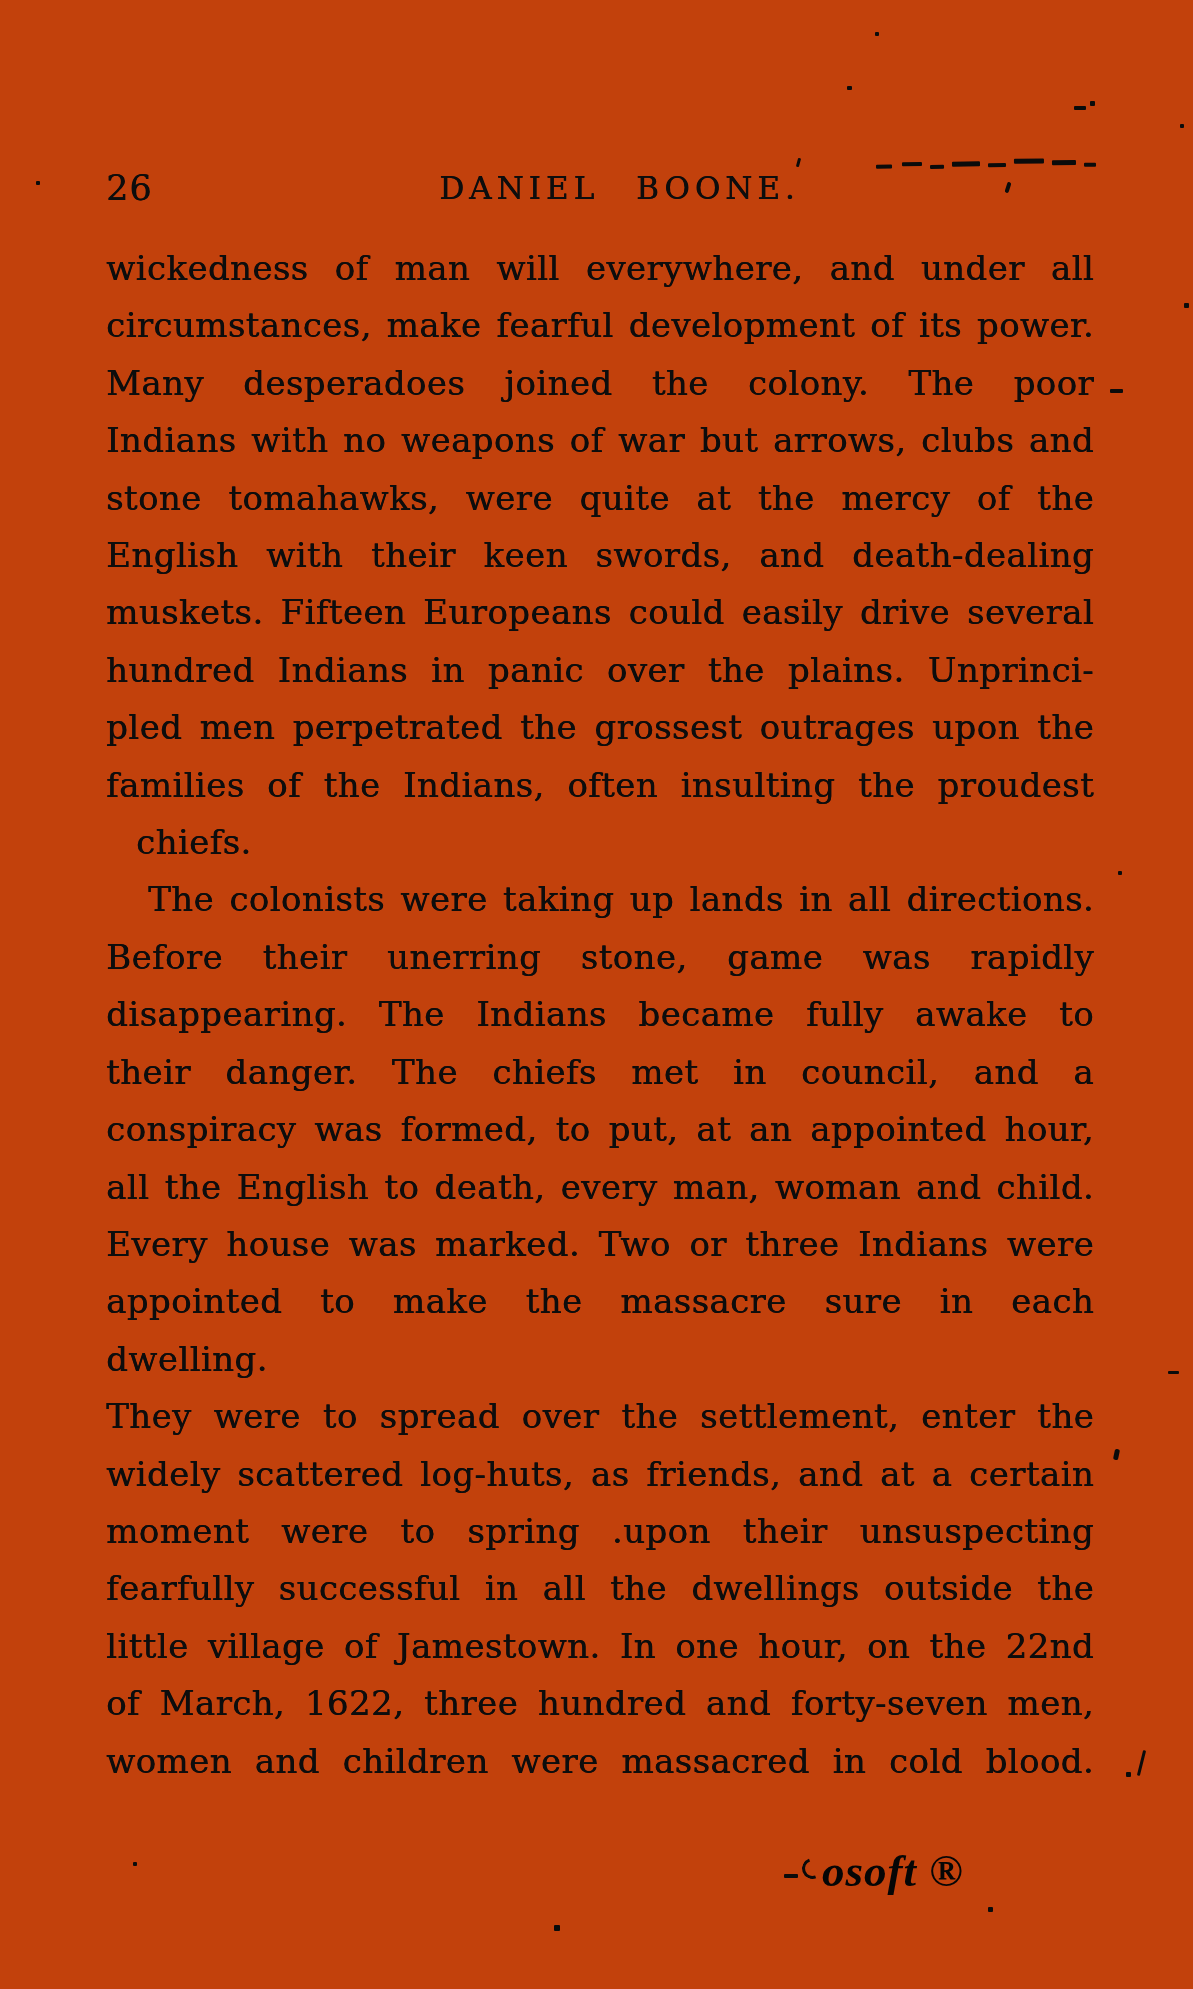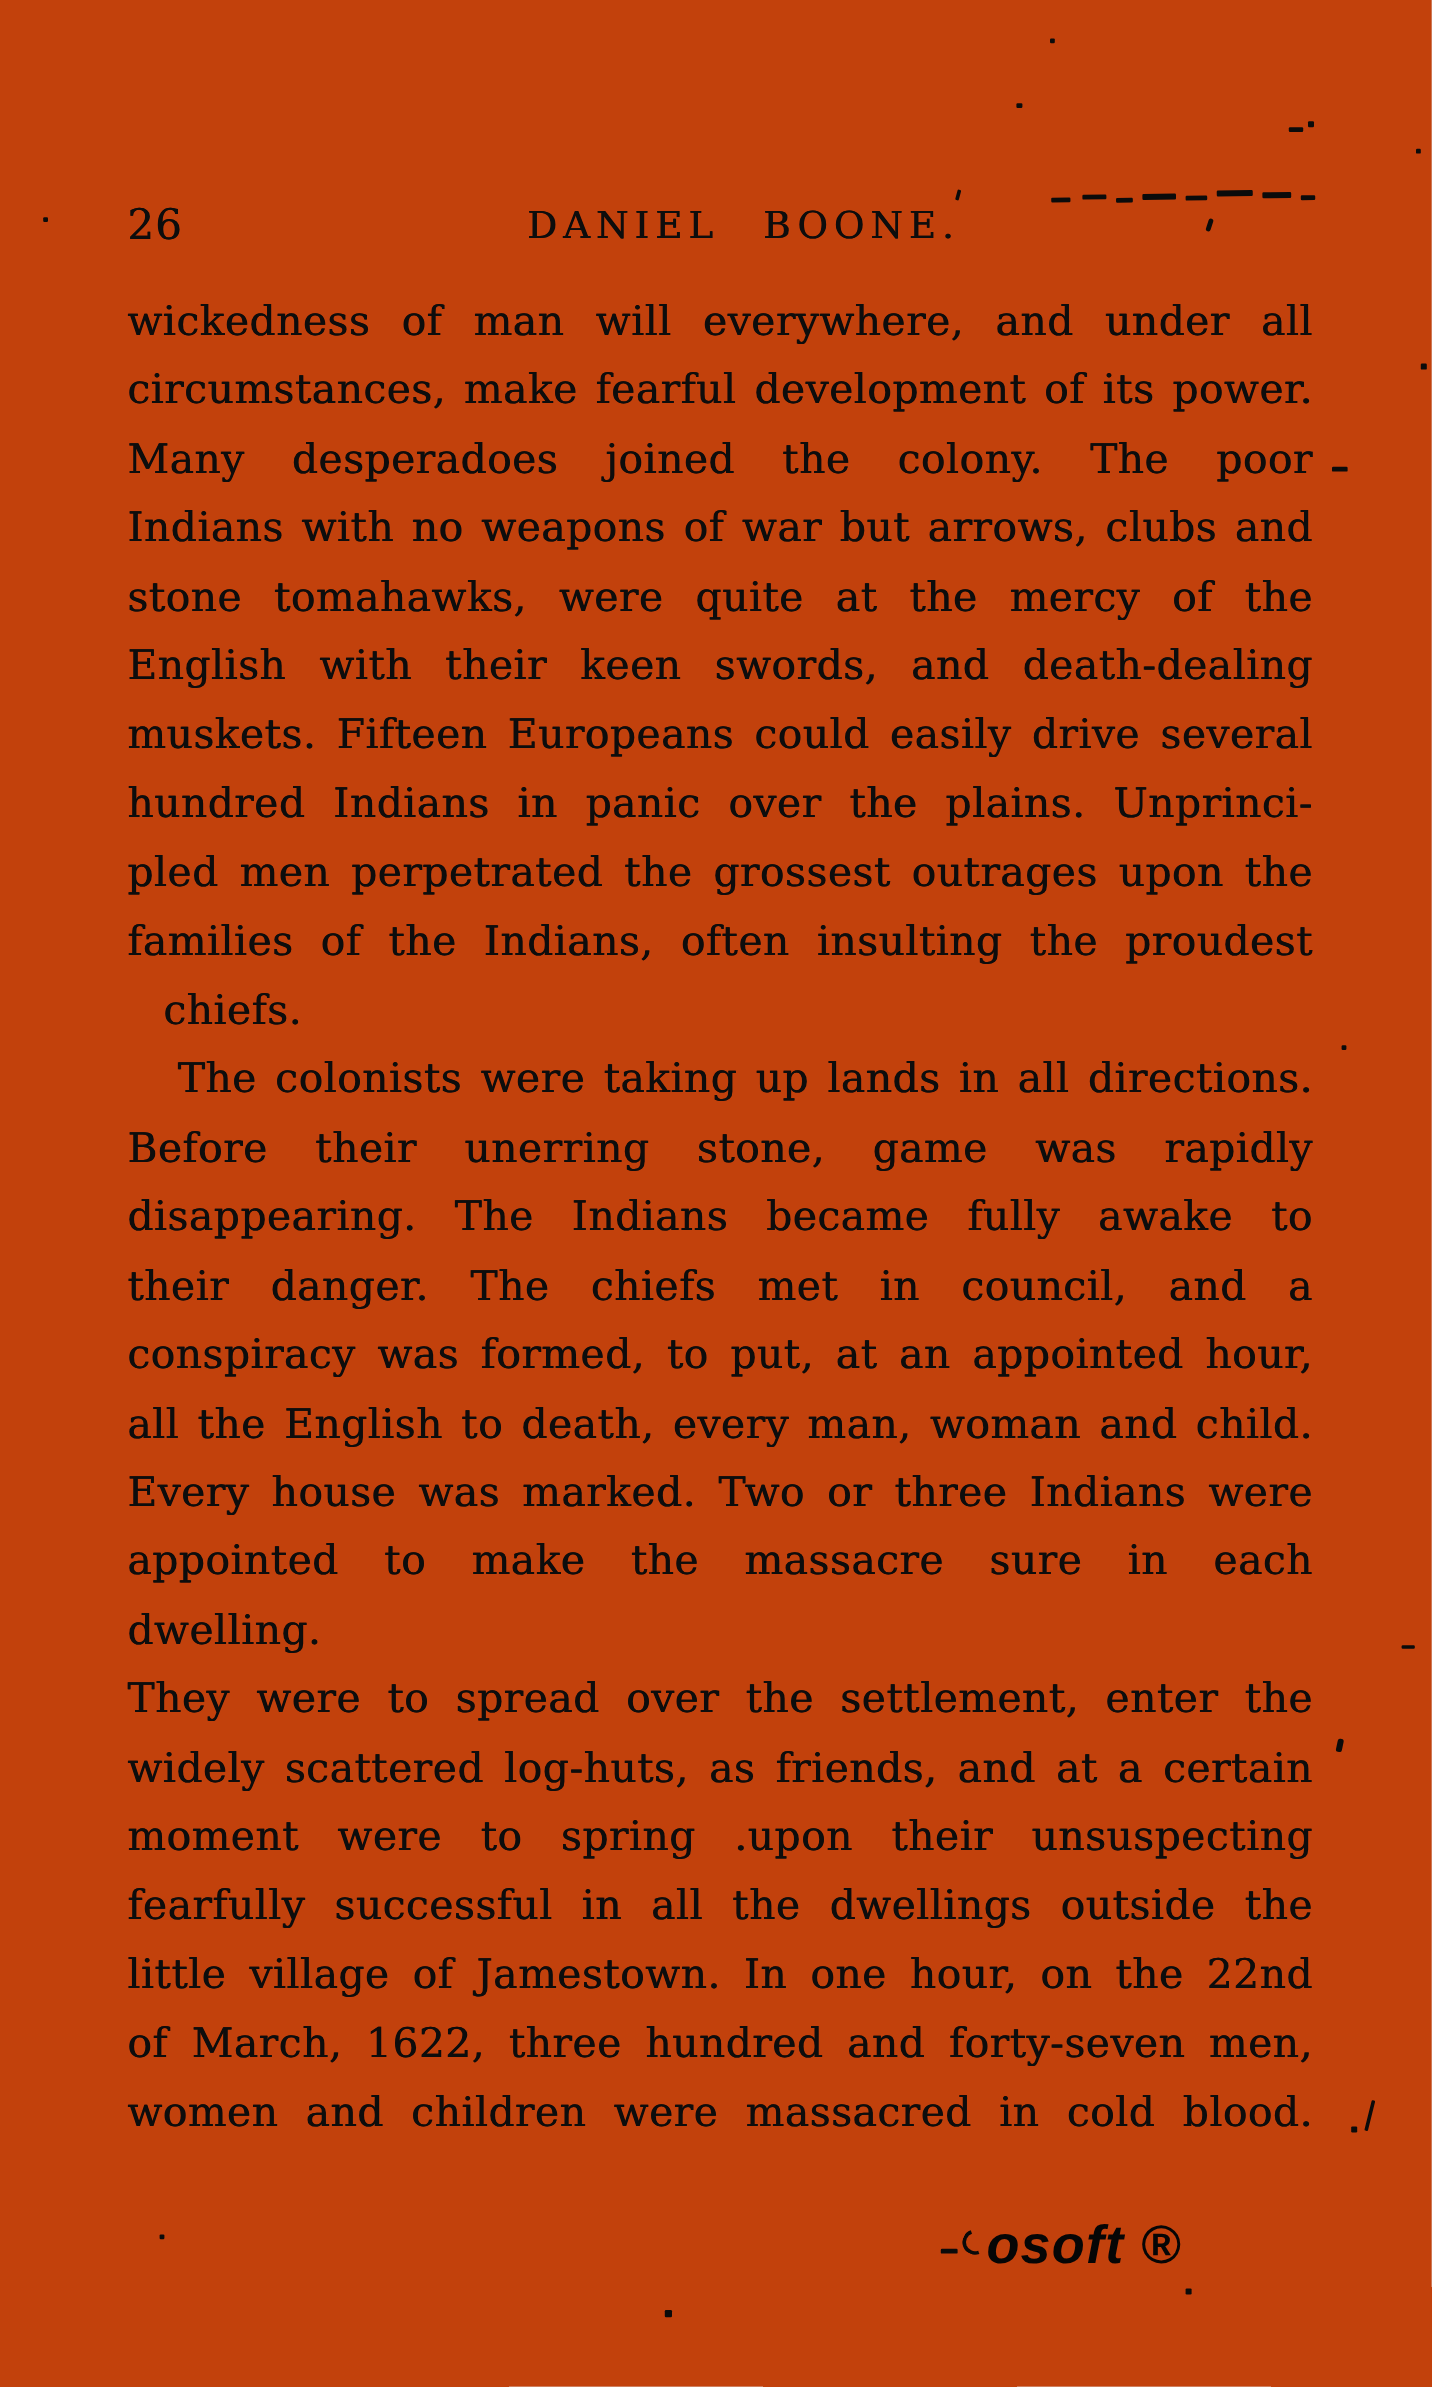--- a/index.html
+++ b/index.html
@@ -40,21 +40,21 @@
     text-align:justify;
     text-align-last:justify;
     white-space:normal;
     text-shadow:0.45px 0 0 currentColor;
   }
   .line.short{text-align-last:left;margin-left:30px;}
   .line.indent{padding-left:42px;}
   
   .watermark{
     position:absolute;left:822px;top:1845px;
-    font-family:Liberation Sans, sans-serif;
+    font-family:Liberation Serif, serif;
     font-style:italic;font-weight:700;
     font-size:45px;letter-spacing:1px;
     color:#060606;
   }
   
   .spk{position:absolute;background:#0b0b0b;border-radius:1px;}
   .dashrow{position:absolute;left:876px;top:158px;width:246px;height:12px;transform:rotate(-0.8deg);}
   .dashrow .spk{position:absolute;}
   .arc{
     position:absolute;left:802px;top:1858px;width:15px;height:15px;

